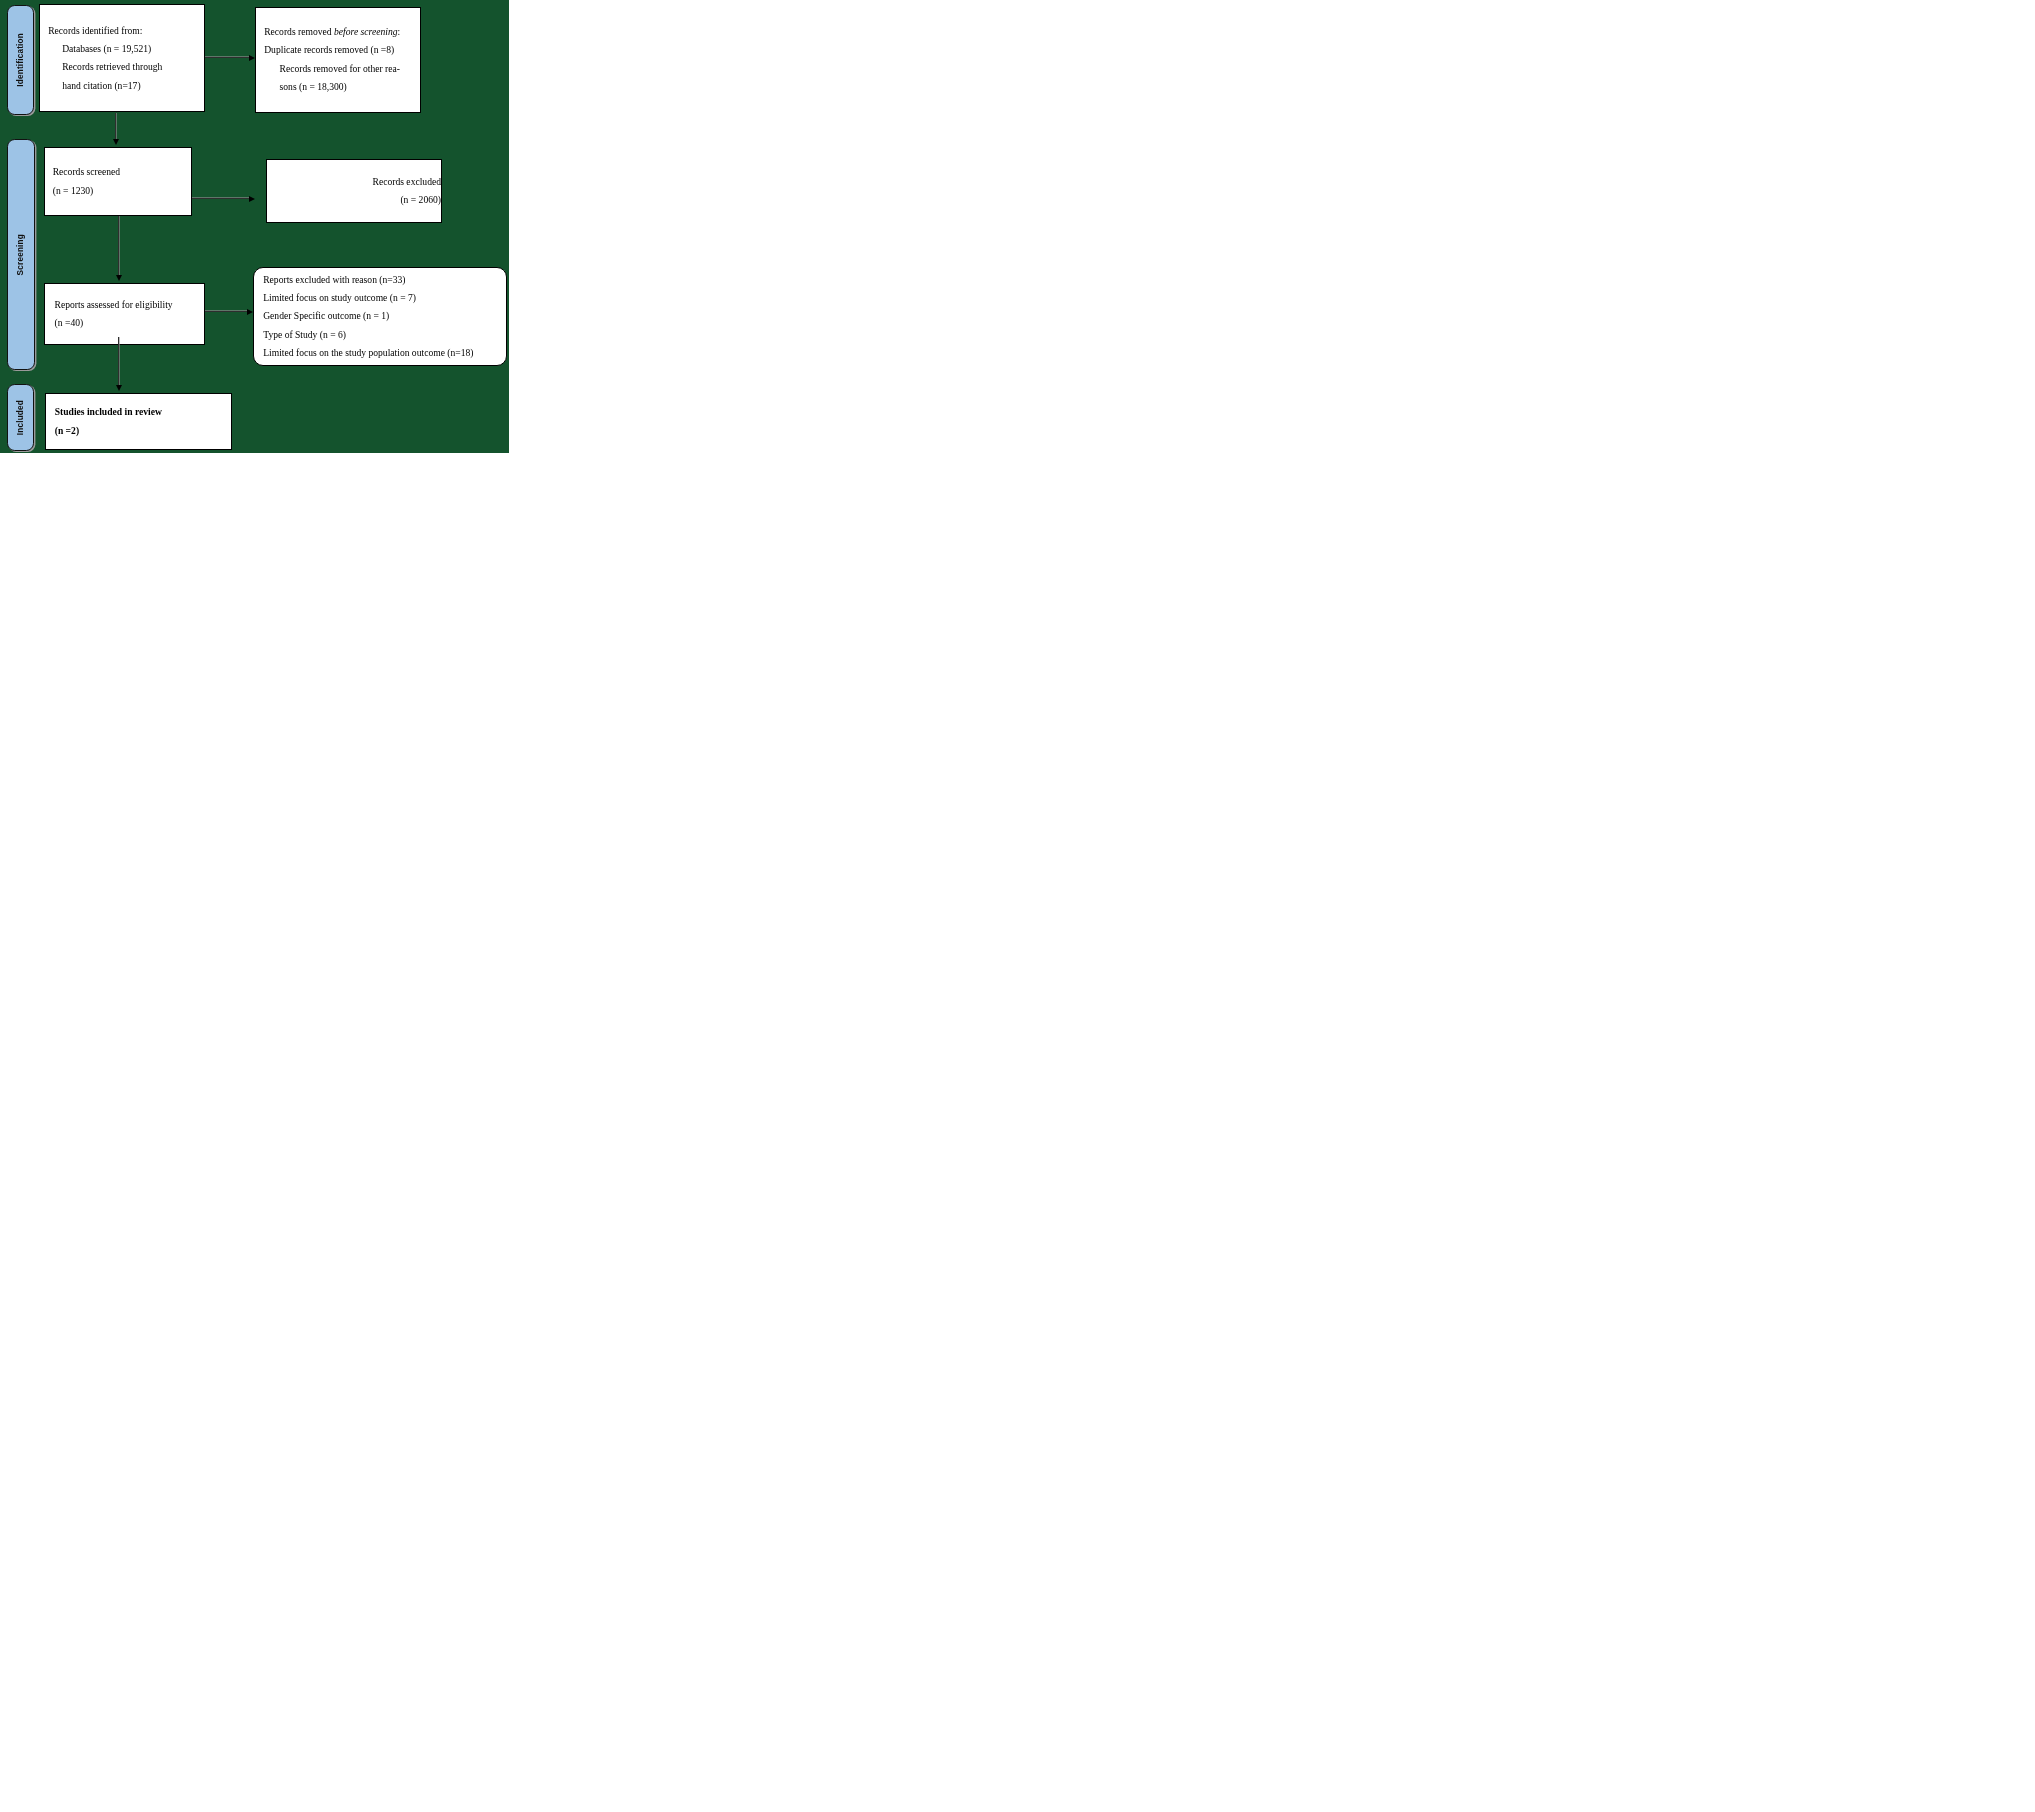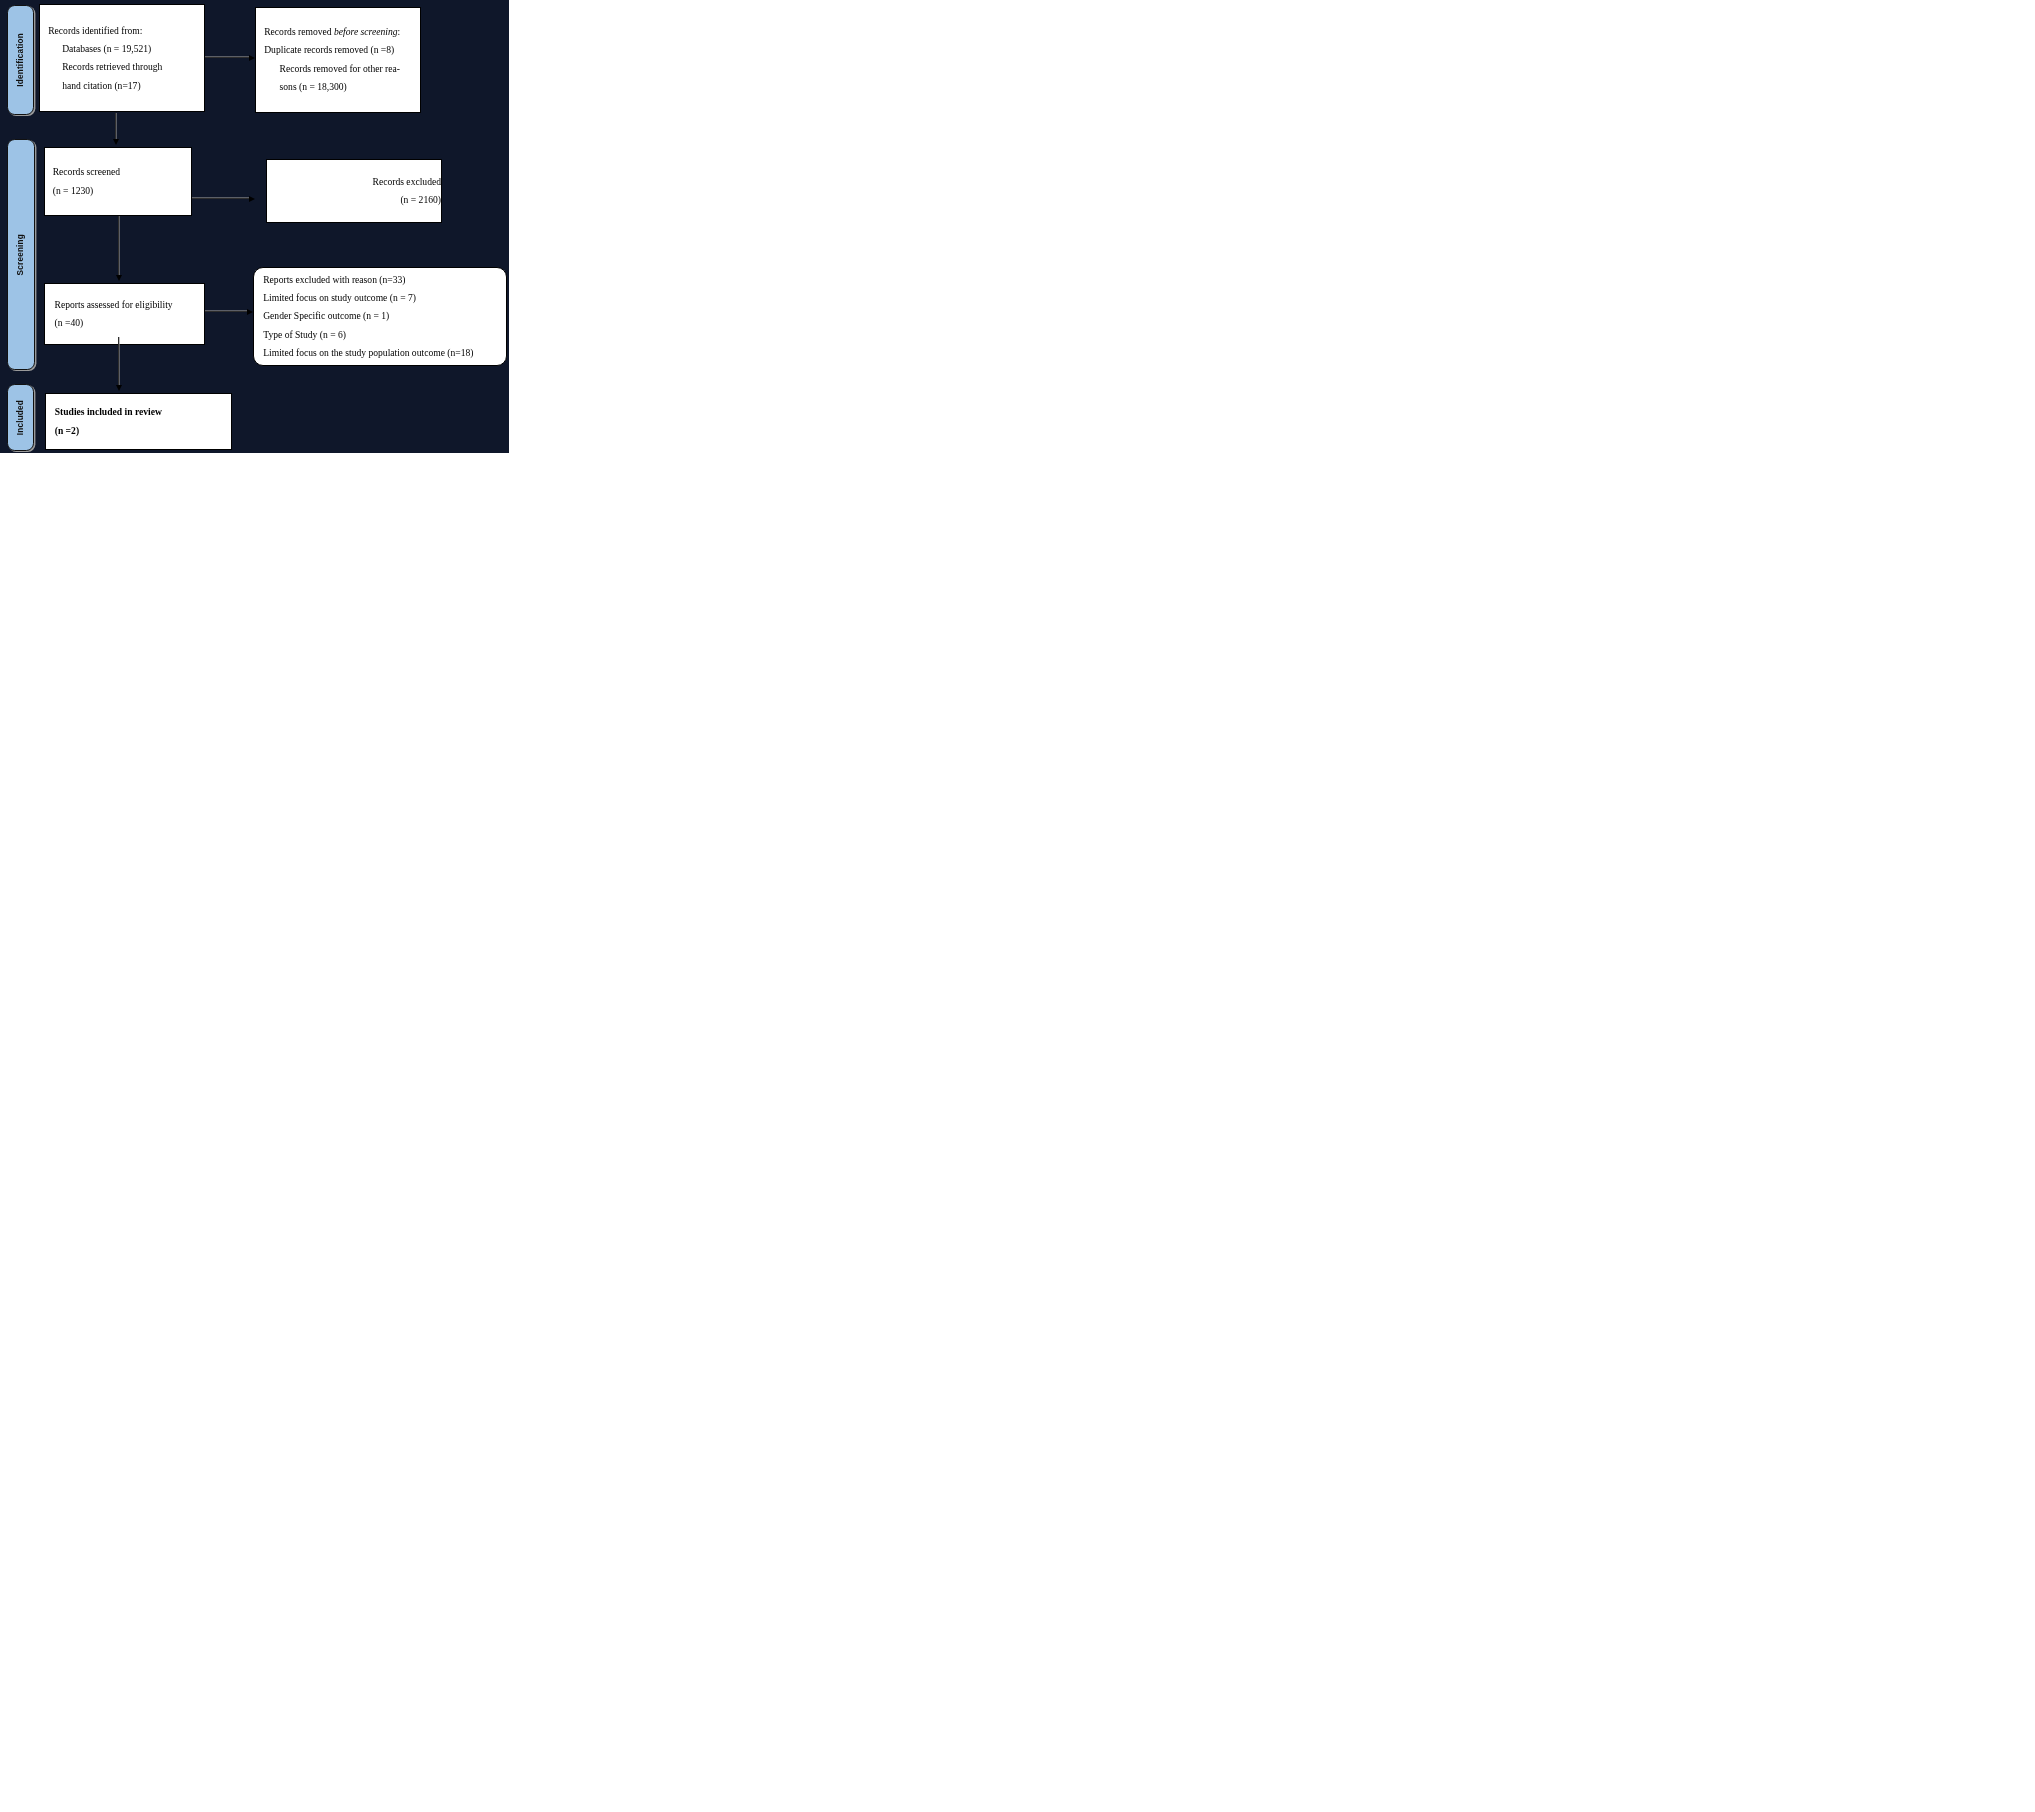--- a/index.html
+++ b/index.html
@@ -5,21 +5,21 @@
   html, body {
     margin: 0;
     padding: 0;
     background: #ffffff;
     font-family: "Liberation Serif", "DejaVu Serif", serif;
   }
   .canvas {
     position: relative;
     width: 509px;
     height: 453px;
-    background: #0f172a;
+    background: #14532d;
     overflow: hidden;
   }
   
   .stage {
     position: absolute;
     background: #9dc3e6;
     border: 1.2px solid #111111;
     border-radius: 7.7px;
     box-shadow: 1.4px 1px 0 #9a9a9a;
     display: flex;
@@ -119,21 +119,21 @@
     <div class="line indent-b">sons (n = 18,300)</div>
   </div>
 
   <div class="fbox" style="left:44px; top:147px; width:148px; height:69px; padding-left:7.7px;">
     <div class="line">Records screened</div>
     <div class="line">(n = 1230)</div>
   </div>
 
   <div class="fbox" style="left:266px; top:159px; width:176px; height:64px; padding-left:8.2px;align-items:flex-end;">
     <div class="line">Records excluded</div>
-    <div class="line">(n = 2160)</div>
+    <div class="line">(n = 2060)</div>
   </div>
 
   <div class="fbox" style="left:44px; top:283px; width:161px; height:62px; padding-left:9.6px;">
     <div class="line">Reports assessed for eligibility</div>
     <div class="line">(n =40)</div>
   </div>
 
   <div class="fbox" style="left:253px; top:267px; width:254px; height:99px; padding-left:9.2px; padding-right:1.9px;border-radius:10px;">
     <div class="line">Reports excluded with reason (n=33)</div>
     <div class="line">Limited focus on study outcome (n = 7)</div>

